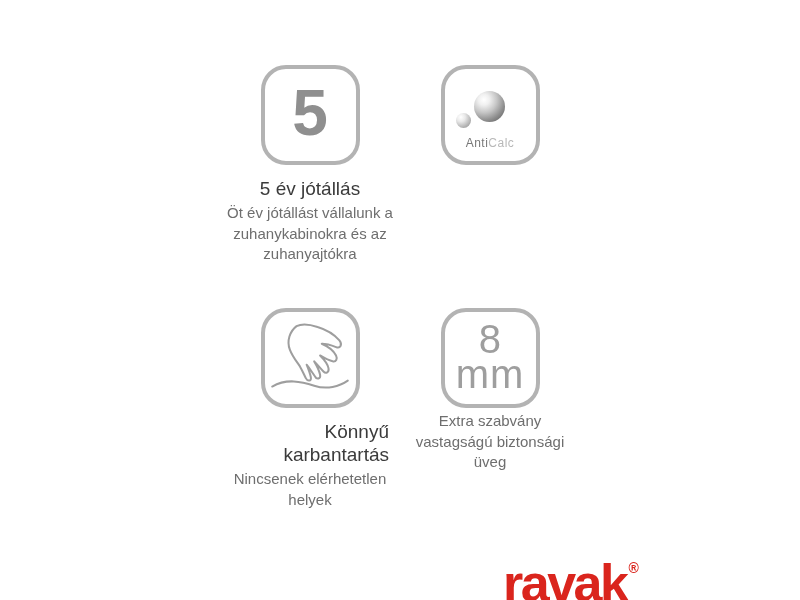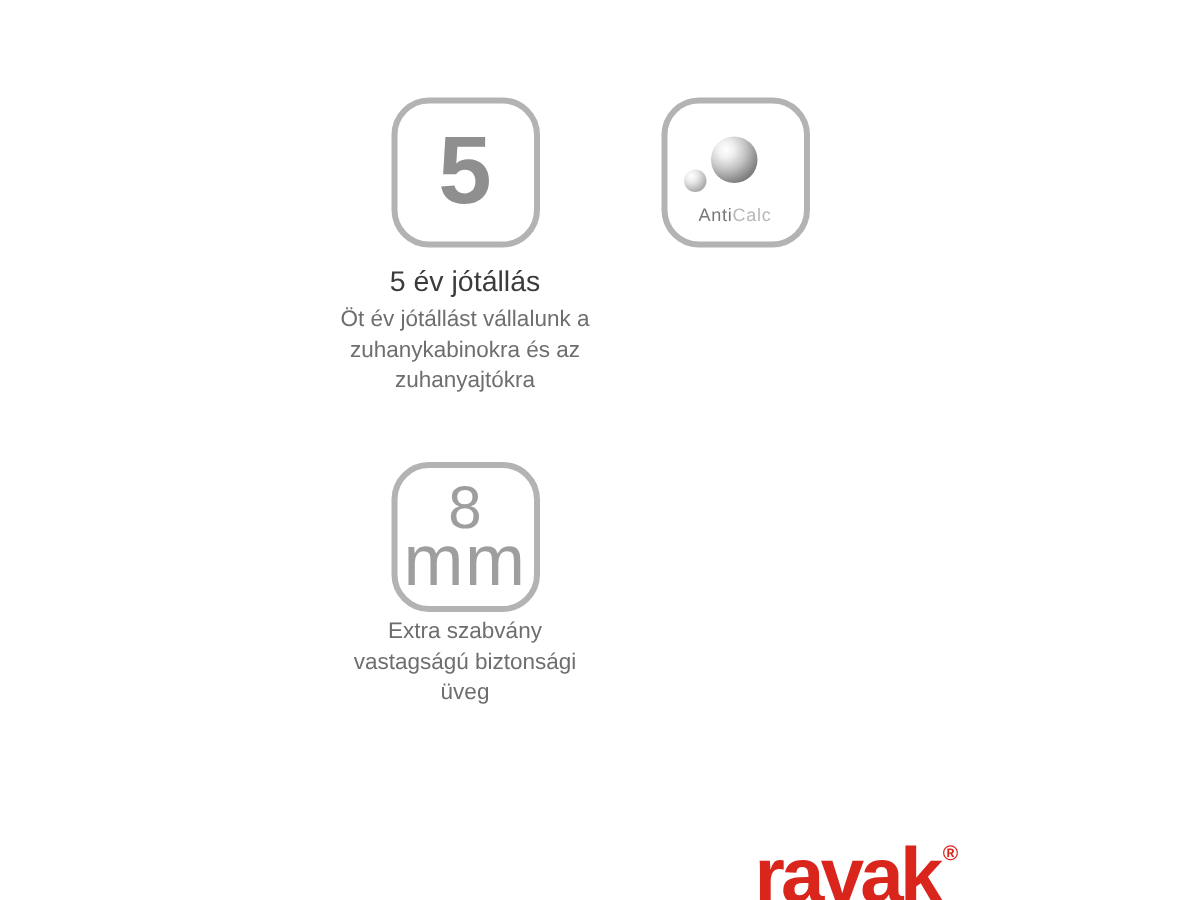--- a/index.html
+++ b/index.html
@@ -74,21 +74,21 @@
   .ac-light { color:#b8b8b8; }
 
   
   .mm-stack {
     text-align:center;
     color:#9e9e9e;
     font-weight:300;
     line-height:1;
   }
   .mm-line1 { font-size:40px; line-height:33px; display:block; }
-  .mm-line2 { font-size:48px; line-height:37px; display:block; letter-spacing:1px; }
+  .mm-line2 { font-size:40px; line-height:37px; display:block; letter-spacing:1px; }
 
   .hand-svg { display:block; }
 
   .feature-title {
     margin-top:12px;
     max-width:158px;
     text-align:right;
     font-size:19px;
     font-weight:normal;
     color:#3b3b3b;
@@ -142,20 +142,48 @@
         <div class="anticalc-word">
           <span class="ac-dark">Anti</span><span class="ac-light">Calc</span>
         </div>
       </div>
     </div>
 
   </div>
 
   <div class="feature-row row-bottom">
 
+    <div class="feature-cell">
+      <div class="badge">
+        <svg class="hand-svg" width="84" height="84" viewBox="0 0 100 100" fill="none" stroke="#9e9e9e" stroke-width="2.4" stroke-linecap="round" stroke-linejoin="round">
+          <path d="M 34 12
+                   C 26 18, 22 30, 26 40
+                   C 29 48, 34 54, 38 60
+                   C 41 65, 43 70, 45 74
+                   C 47 78, 52 78, 51 73
+                   C 50 68, 48 63, 46 58
+                   C 50 63, 53 68, 56 72
+                   C 58 76, 63 75, 62 70
+                   C 61 65, 58 59, 55 54
+                   C 59 58, 63 63, 66 66
+                   C 69 69, 73 67, 72 62
+                   C 71 57, 66 51, 62 47
+                   C 67 50, 72 53, 77 54
+                   C 81 55, 83 51, 81 47
+                   C 78 41, 71 36, 64 33
+                   C 70 33, 76 35, 81 37
+                   C 86 39, 89 34, 85 29
+                   C 79 22, 69 16, 59 13
+                   C 50 10, 40 9, 34 12 Z"></path>
+          <path d="M 5 84 C 22 74, 40 78, 55 83 C 70 88, 85 84, 95 77"></path>
+        </svg>
+      </div>
+      <div class="feature-title">Könnyű karbantartás</div>
+      <div class="feature-desc">Nincsenek elérhetetlen helyek</div>
+    </div>
 
     <div class="feature-cell">
       <div class="badge">
         <div class="mm-stack">
           <span class="mm-line1">8</span>
           <span class="mm-line2">mm</span>
         </div>
       </div>
       <div class="feature-desc">Extra szabvány vastagságú biztonsági üveg</div>
     </div>

